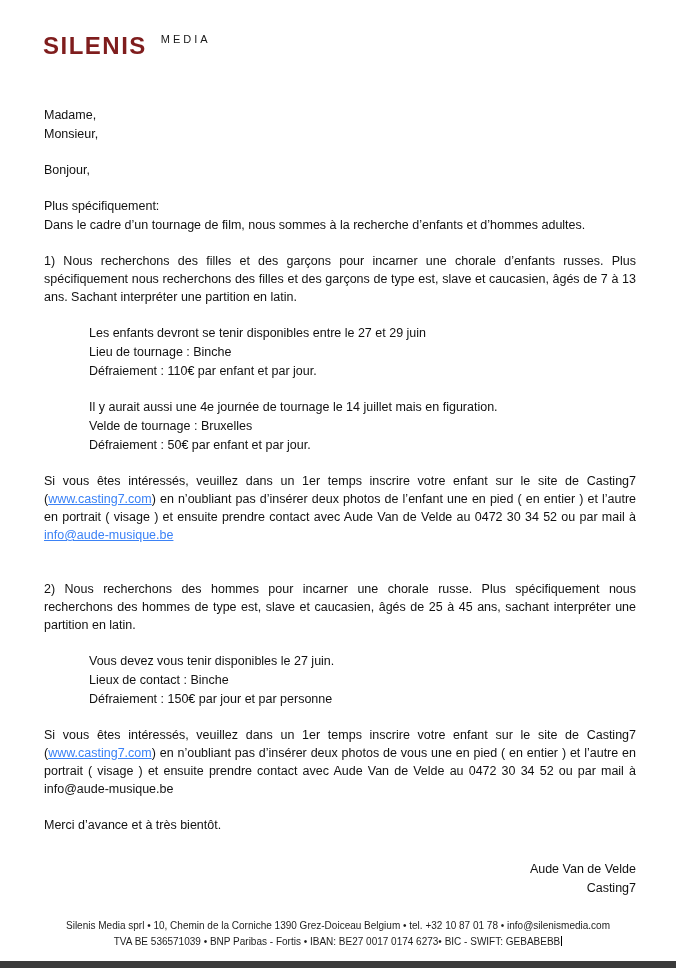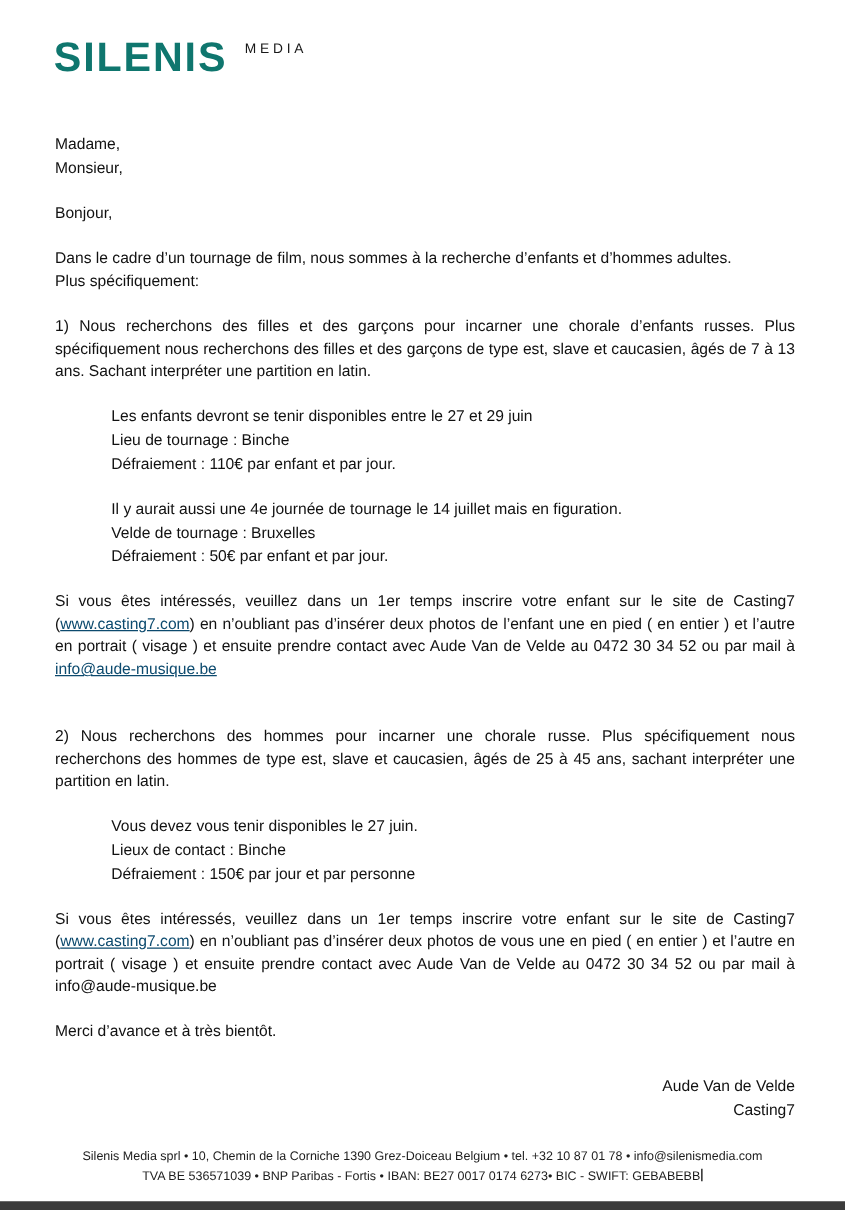--- a/index.html
+++ b/index.html
@@ -14,42 +14,42 @@
     line-height: 18px;
     color: #111111;
     overflow: hidden;
     margin: 0 auto;
   }
   .content { padding: 30px 39px 0 43px; }
 
   
   .logo-row { display: flex; align-items: flex-start; margin-bottom: 44px; }
   .logo-main {
-    font-size: 33px;
+    font-size: 24px;
     line-height: 32px;
     font-weight: 800;
     letter-spacing: 1.5px;
-    color: #0f766e;
+    color: #7f1d1d;
   }
   .logo-tagline {
     font-size: 11px;
     line-height: 11px;
     font-weight: 400;
     letter-spacing: 3px;
     color: #181818;
     margin-left: 14px;
     margin-top: 4px;
   }
 
   p { margin: 1px; }
   .block { margin-bottom: 18px; }
   .block-2x { margin-bottom: 36px; }
   .justify { text-align: justify; }
   .indent { padding-left: 45px; }
-  a.doc-link { color: #0c4a6e; text-decoration: underline; cursor: pointer; }
+  a.doc-link { color: #3b82f6; text-decoration: underline; cursor: pointer; }
   .signature { text-align: right; margin-top: 26px; }
 
   
   .footer {
     position: absolute;
     top: 917px;
     left: 0;
     width: 100%;
     text-align: center;
     font-size: 10px;
@@ -85,22 +85,22 @@
     </div>
 
     <div class="block">
       <p>Madame,</p>
       <p>Monsieur,</p>
     </div>
 
     <p class="block">Bonjour,</p>
 
     <div class="block">
+      <p>Plus spécifiquement:</p>
       <p>Dans le cadre d’un tournage de film, nous sommes à la recherche d’enfants et d’hommes adultes.</p>
-      <p>Plus spécifiquement:</p>
     </div>
 
     <p class="block justify">1) Nous recherchons des filles et des garçons pour incarner une chorale d’enfants russes. Plus spécifiquement nous recherchons des filles et des garçons de type est, slave et caucasien, âgés de 7 à 13 ans. Sachant interpréter une partition en latin.</p>
 
     <div class="block indent">
       <p>Les enfants devront se tenir disponibles entre le 27 et 29 juin</p>
       <p>Lieu de tournage : Binche</p>
       <p>Défraiement : 110€ par enfant et par jour.</p>
     </div>
 

